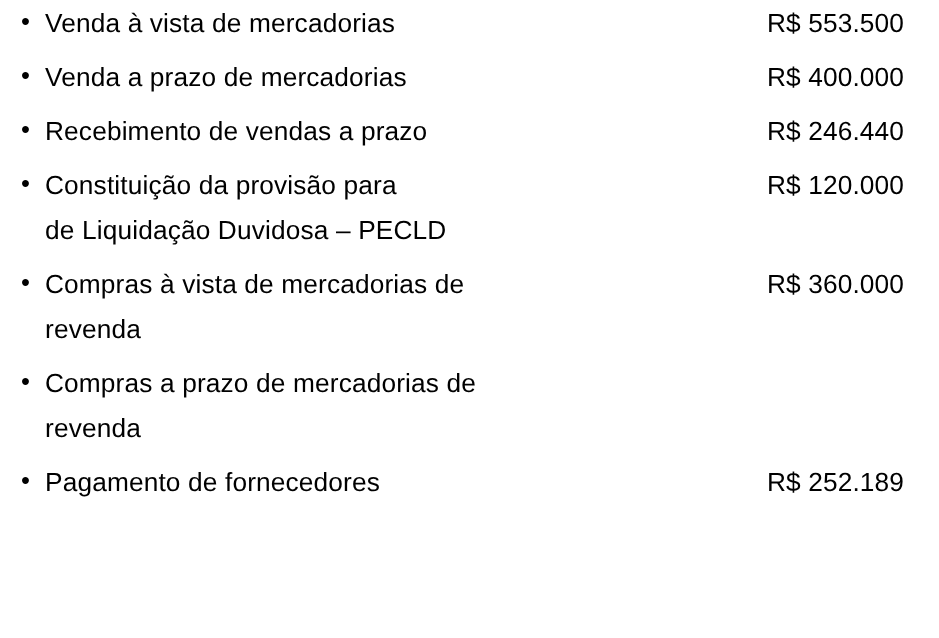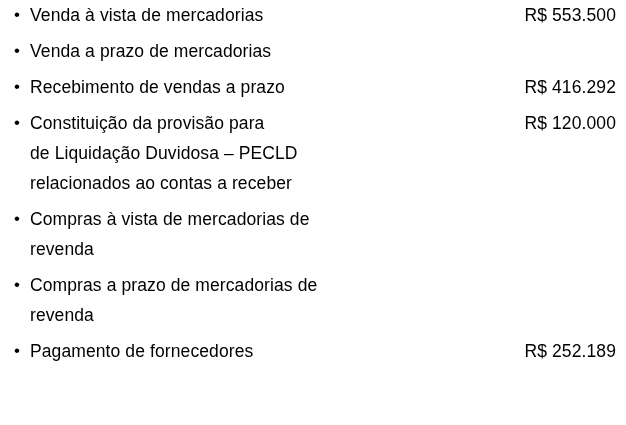--- a/index.html
+++ b/index.html
@@ -48,21 +48,21 @@
   }
   .label .line {
     display: block;
     white-space: nowrap;
   }
   .value {
     font-size: 17.5px;
     line-height: 30px;
     letter-spacing: 0.1px;
     white-space: nowrap;
-    text-align: right;
+    text-align: center;
     padding-top: 0;
     min-width: 118px;
   }
   .gap-small { height: 6px; }
 </style>
 </head>
 <body>
 
 <div class="sheet">
 
@@ -78,58 +78,59 @@
 
   <div class="gap-small"></div>
 
   <div class="item">
     <div class="bullet-col">
       <span class="bullet">•</span>
       <span class="label">
         <span class="line">Venda a prazo de mercadorias</span>
       </span>
     </div>
+    <div class="value">R$ 400.000</div>
   </div>
 
   <div class="gap-small"></div>
 
   <div class="item">
     <div class="bullet-col">
       <span class="bullet">•</span>
       <span class="label">
         <span class="line">Recebimento de vendas a prazo</span>
       </span>
     </div>
-    <div class="value">R$ 416.292</div>
+    <div class="value">R$ 246.440</div>
   </div>
 
   <div class="gap-small"></div>
 
   <div class="item">
     <div class="bullet-col">
       <span class="bullet">•</span>
       <span class="label">
         <span class="line">Constituição da provisão para</span>
         <span class="line">de Liquidação Duvidosa – PECLD</span>
-        <span class="line">relacionados ao contas a receber</span>
       </span>
     </div>
     <div class="value">R$ 120.000</div>
   </div>
 
   <div class="gap-small"></div>
 
   <div class="item">
     <div class="bullet-col">
       <span class="bullet">•</span>
       <span class="label">
         <span class="line">Compras à vista de mercadorias de</span>
         <span class="line">revenda</span>
       </span>
     </div>
+    <div class="value">R$ 360.000</div>
   </div>
 
   <div class="gap-small"></div>
 
   <div class="item">
     <div class="bullet-col">
       <span class="bullet">•</span>
       <span class="label">
         <span class="line">Compras a prazo de mercadorias de</span>
         <span class="line">revenda</span>

